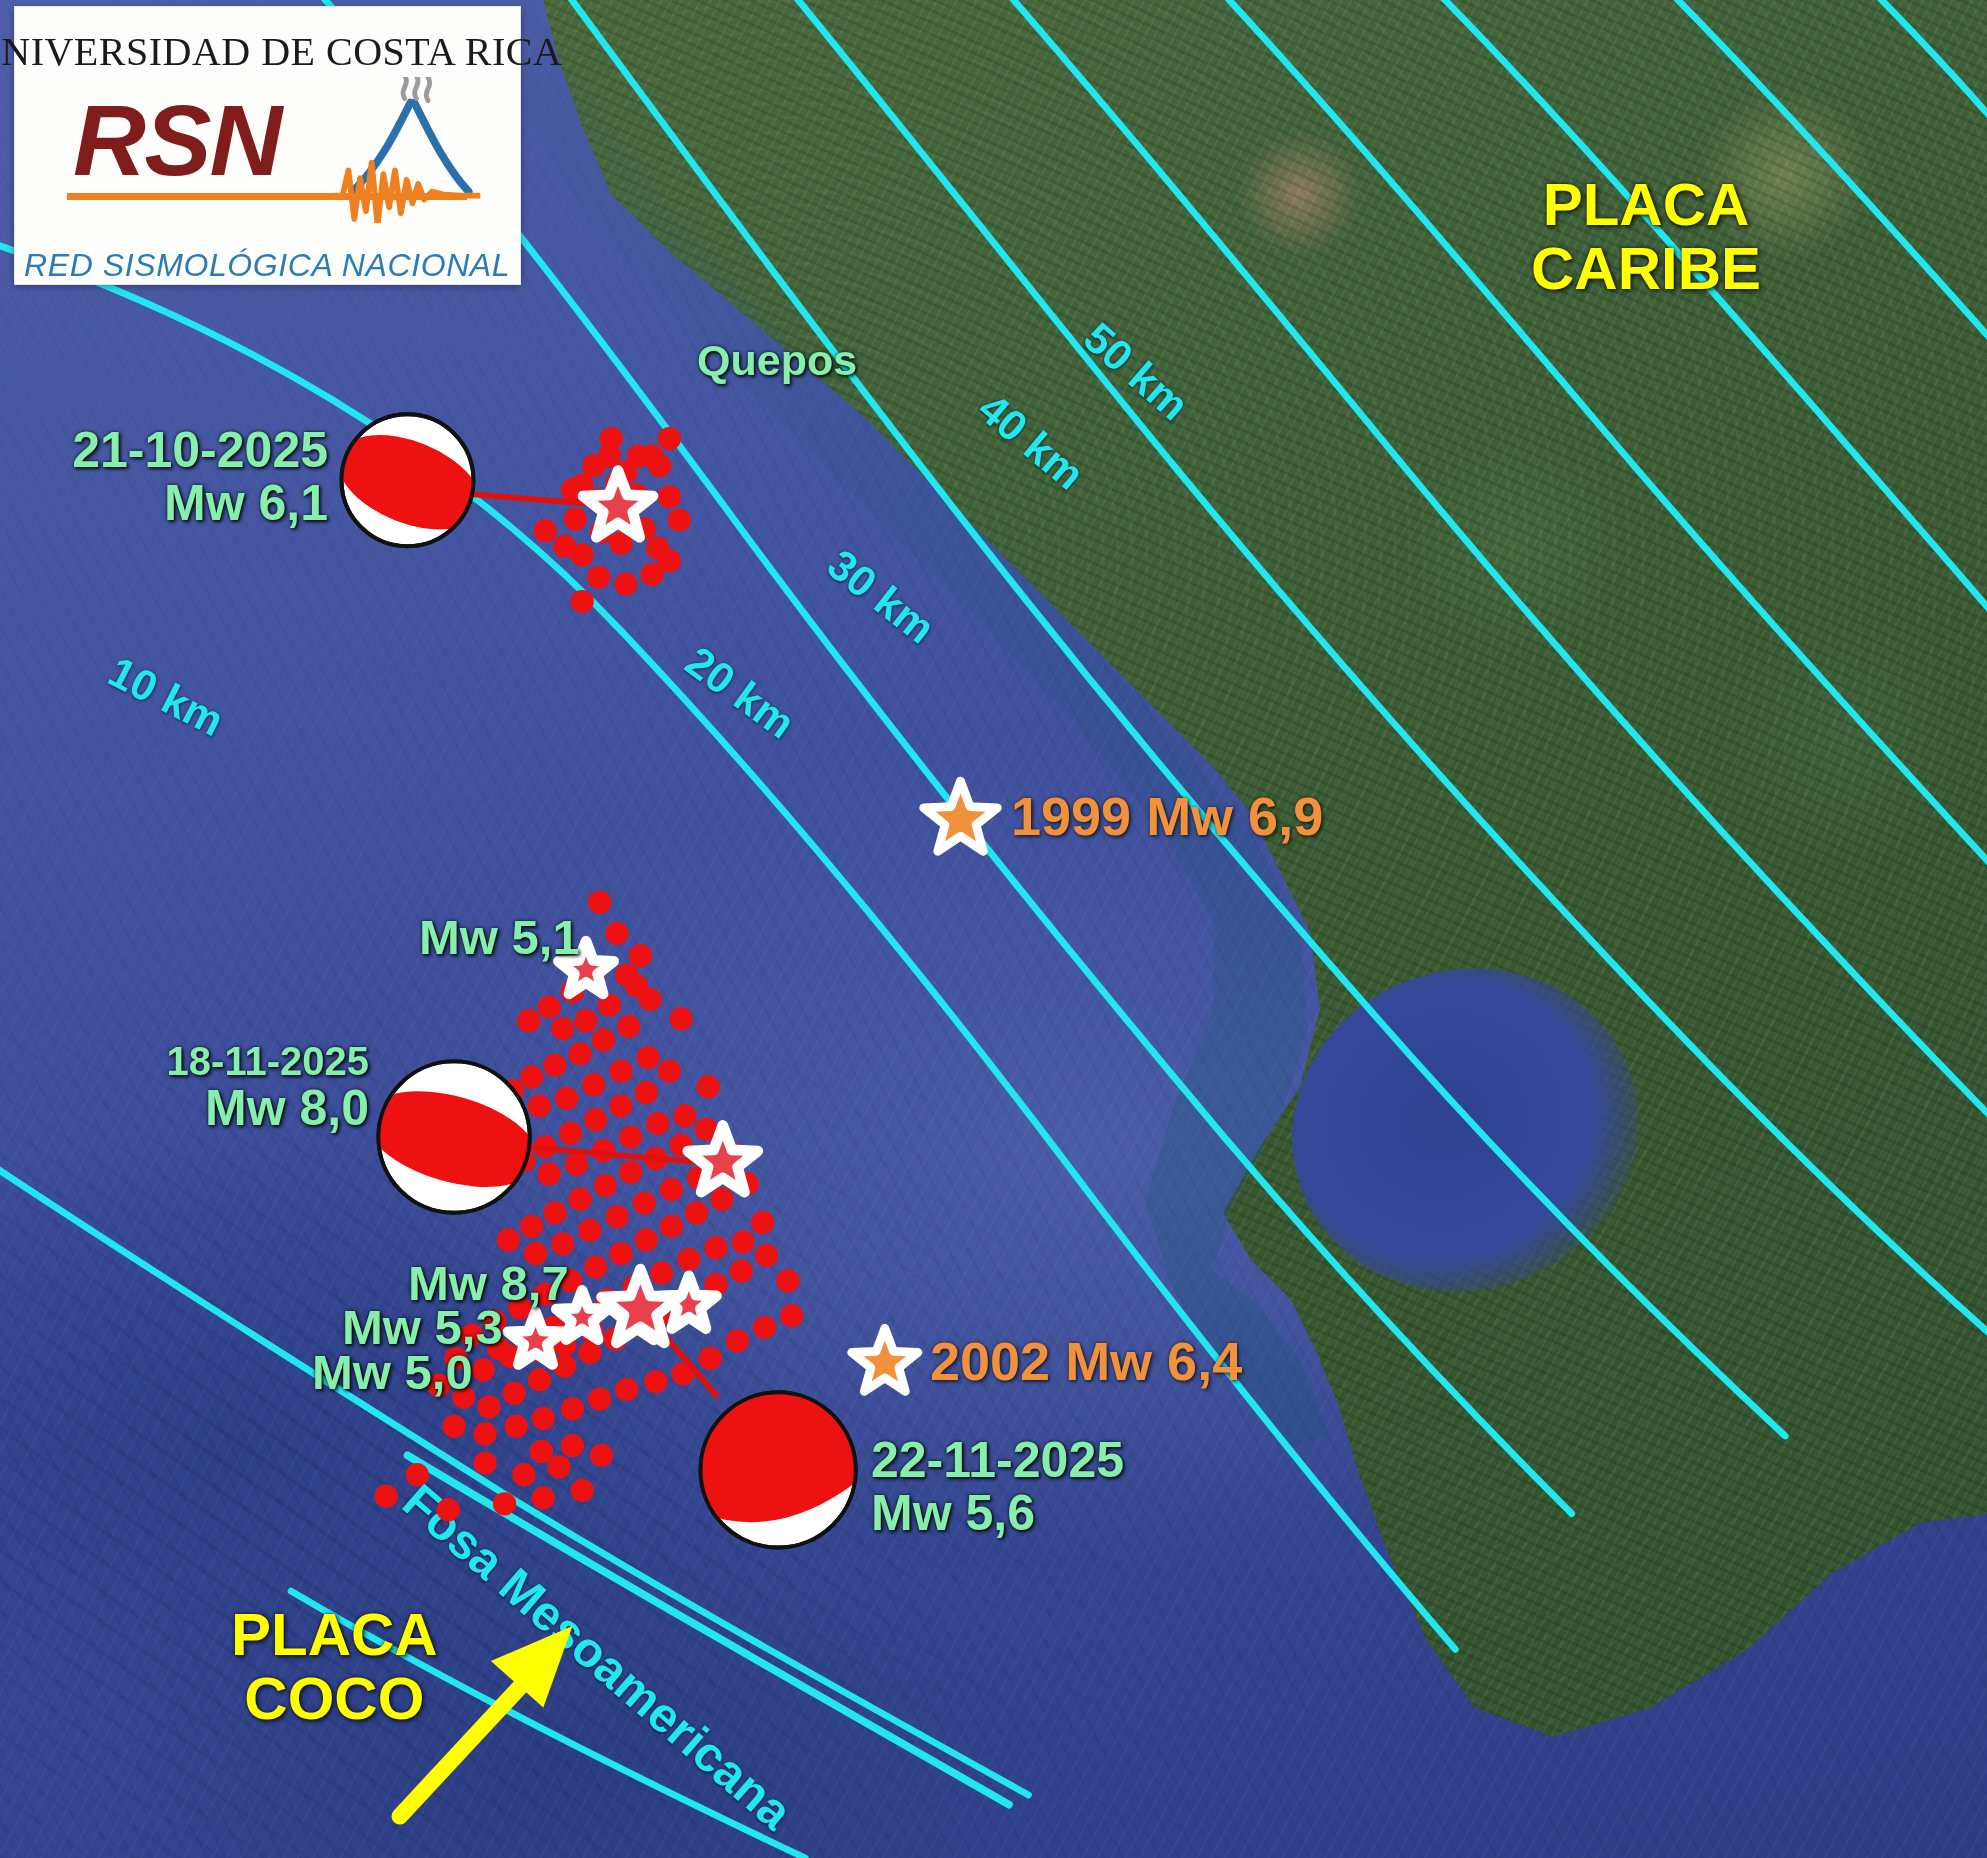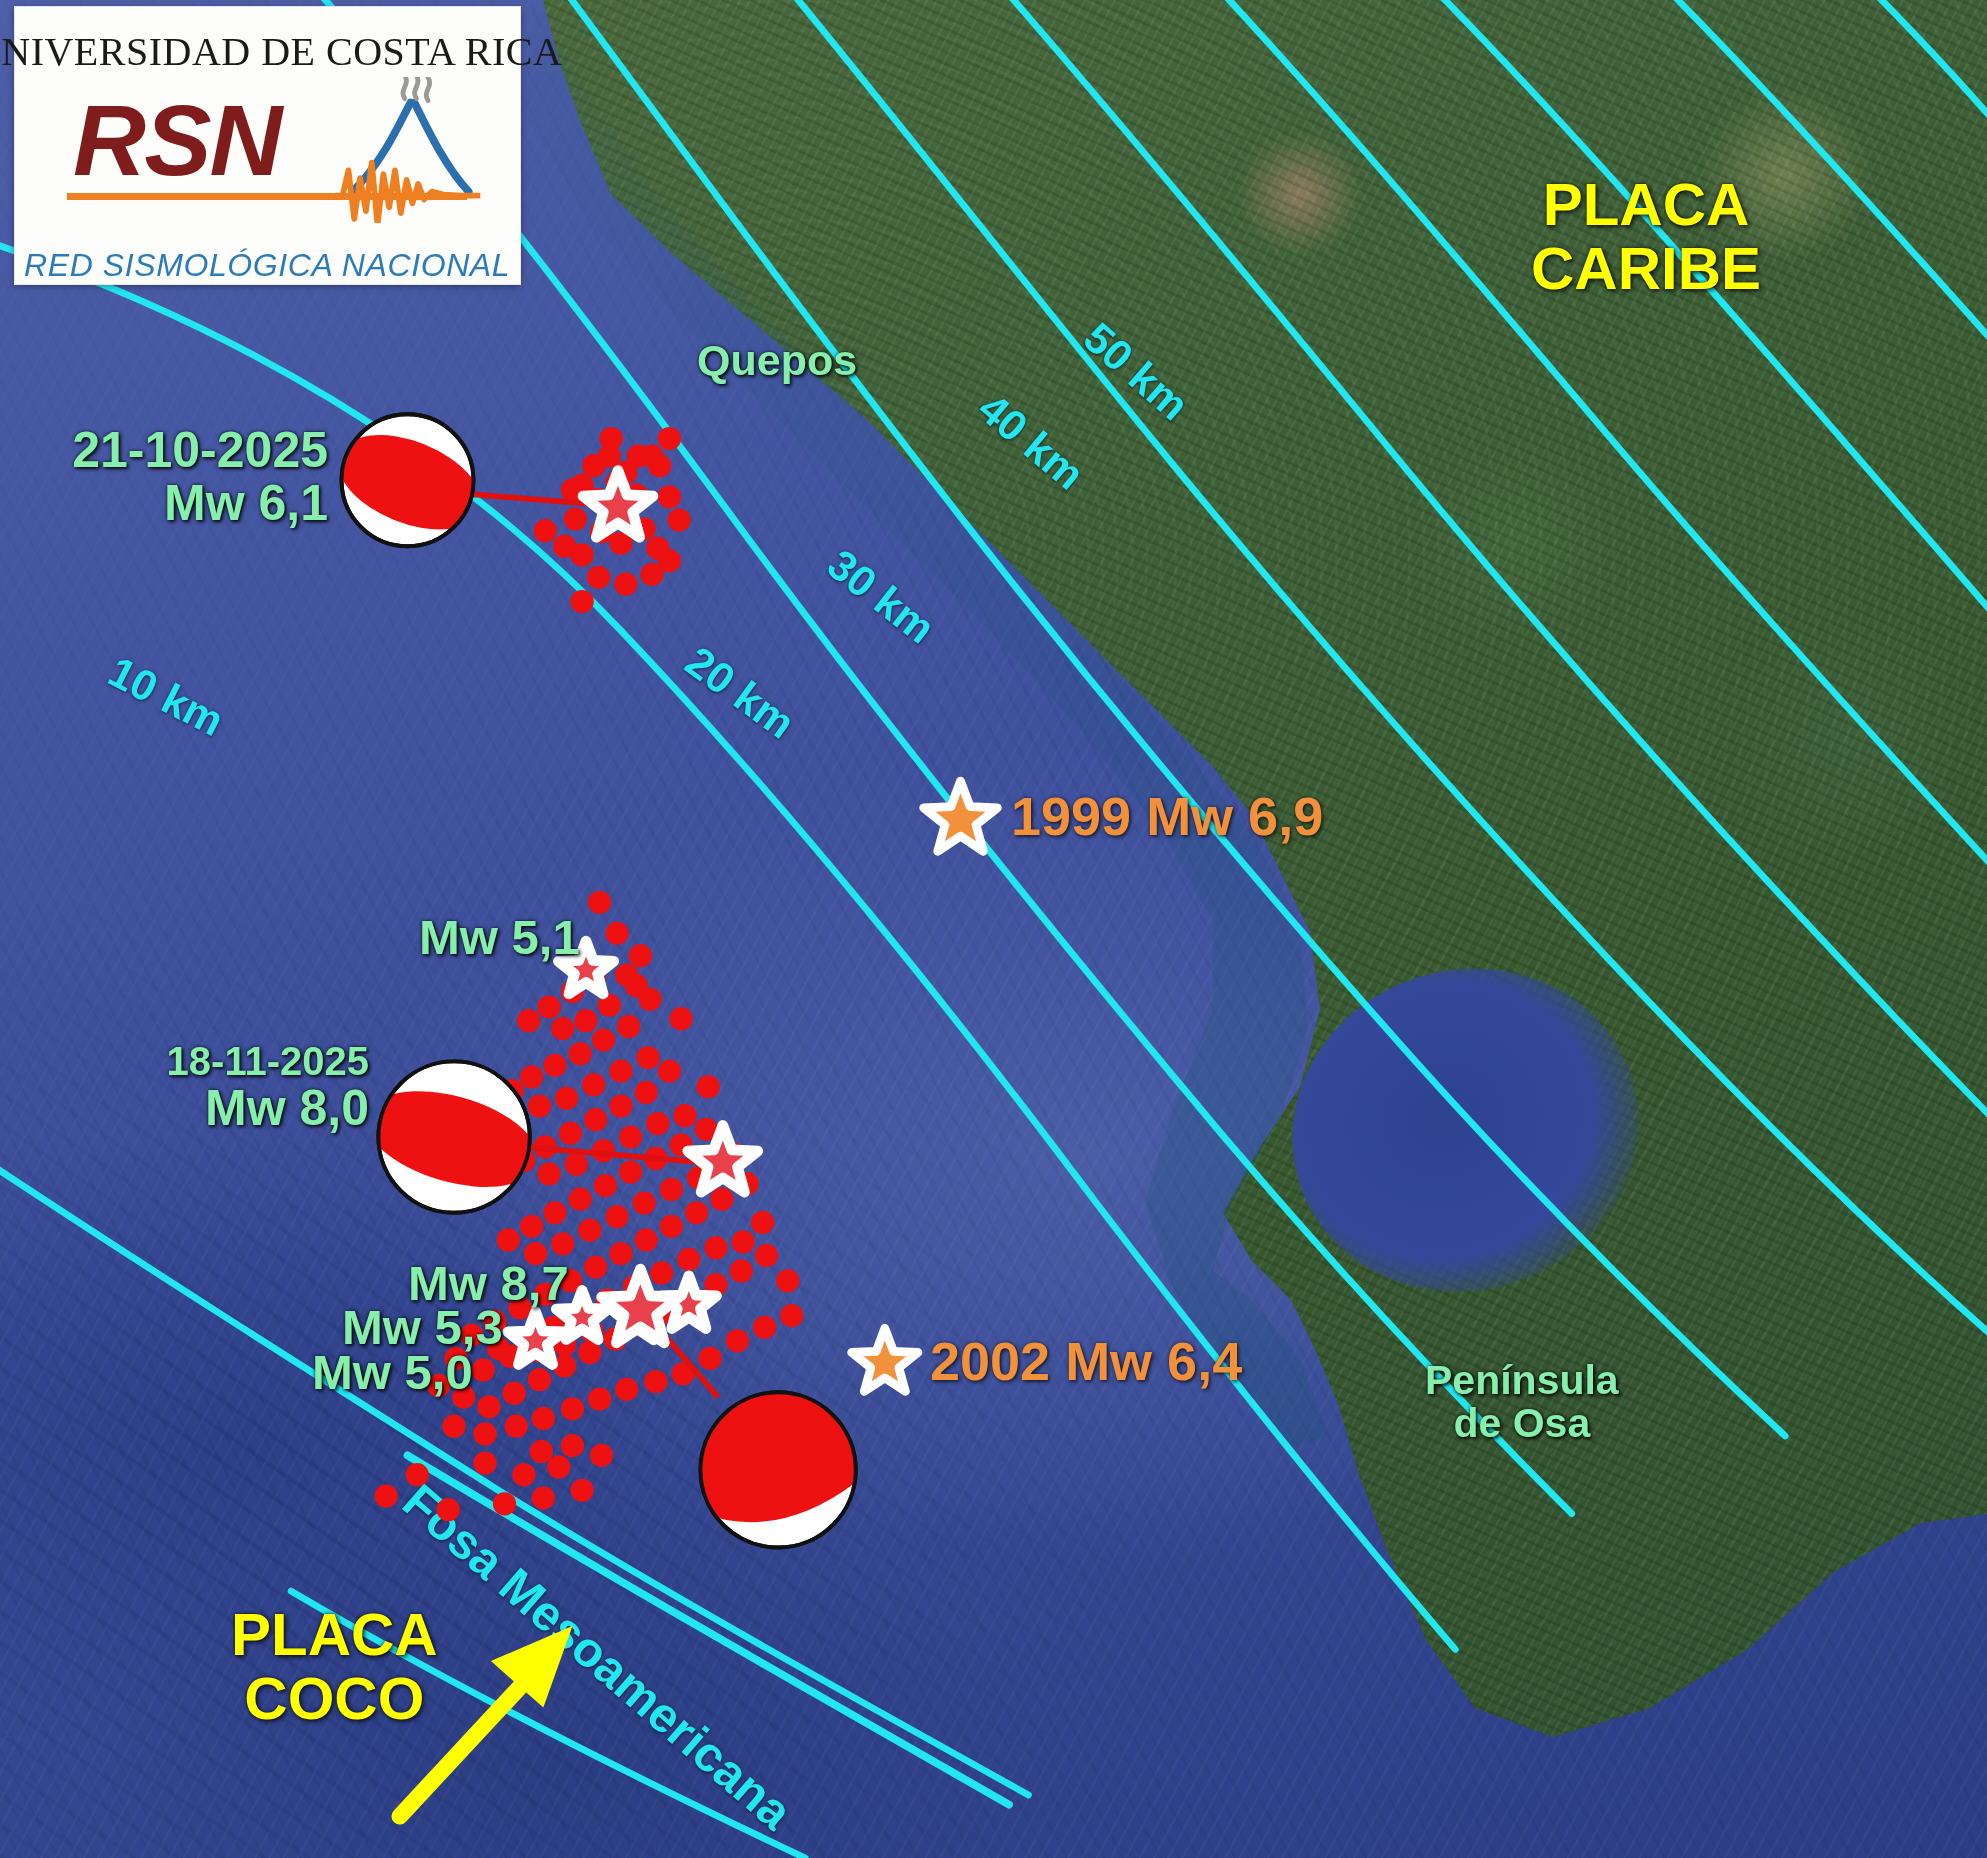--- a/index.html
+++ b/index.html
@@ -167,24 +167,20 @@
   </div>
 
   <svg class="ov" viewBox="0 0 2048 1915" width="1987" height="1858">
     <g>
       <line x1="412" y1="1872" x2="572" y2="1700" stroke="#ffff00" stroke-width="17" stroke-linecap="round"></line>
       <polygon points="590,1676 560,1760 506,1712" fill="#ffff00"></polygon>
     </g>
   </svg>
 
   <div class="lbl lbl-white" style="left:697px;top:338px;font-size:43px;">Quepos</div>
-  <div style="position:absolute;left:1425px;top:1359px;text-align:center;">
-    <div class="lbl lbl-white" style="position:static;font-size:41px;">Península</div>
-    <div class="lbl lbl-white" style="position:static;font-size:41px;">de Osa</div>
-  </div>
 
   <svg class="ov" id="epicenter-layer" viewBox="0 0 2048 1915" width="1987" height="1858">
       <g>
         <circle cx="630" cy="452" r="12" fill="#ee1111"></circle>
         <circle cx="658" cy="470" r="12" fill="#ee1111"></circle>
         <circle cx="645" cy="487" r="12" fill="#ee1111"></circle>
         <circle cx="680" cy="480" r="12" fill="#ee1111"></circle>
         <circle cx="600" cy="500" r="12" fill="#ee1111"></circle>
         <circle cx="616" cy="515" r="12" fill="#ee1111"></circle>
         <circle cx="593" cy="535" r="12" fill="#ee1111"></circle>
@@ -401,20 +397,24 @@
   <div style="position:absolute;left:37px;top:424px;text-align:right;width:291px;">
     <div class="lbl lbl-white" style="position:static;font-size:50px;">21-10-2025</div>
     <div class="lbl lbl-white" style="position:static;font-size:50px;">Mw 6,1</div>
   </div>
 
   <div style="position:absolute;left:58px;top:1040px;text-align:right;width:311px;">
     <div class="lbl lbl-white" style="position:static;font-size:40px;">18-11-2025</div>
     <div class="lbl lbl-white" style="position:static;font-size:50px;">Mw 8,0</div>
   </div>
 
+  <div style="position:absolute;left:871px;top:1434px;text-align:left;">
+    <div class="lbl lbl-white" style="position:static;font-size:50px;">22-11-2025</div>
+    <div class="lbl lbl-white" style="position:static;font-size:50px;">Mw 5,6</div>
+  </div>
 
   <div class="lbl lbl-white" style="left:419px;top:912px;font-size:49px;">Mw 5,1</div>
   <div class="lbl lbl-white" style="left:408px;top:1258px;font-size:49px;">Mw 8,7</div>
   <div class="lbl lbl-white" style="left:342px;top:1302px;font-size:49px;">Mw 5,3</div>
   <div class="lbl lbl-white" style="left:312px;top:1347px;font-size:49px;">Mw 5,0</div>
 
   <svg class="ov" id="historic-star-layer" viewBox="0 0 2048 1915" width="1987" height="1858">
       <path d="M 990.0,805.0 L 999.9,831.4 L 1028.0,832.6 L 1006.0,850.2 L 1013.5,877.4 L 990.0,861.8 L 966.5,877.4 L 974.0,850.2 L 952.0,832.6 L 980.1,831.4 Z" fill="#f2913c" stroke="#ffffff" stroke-width="9" stroke-linejoin="round"></path>
       <path d="M 912.0,1369.0 L 920.9,1392.8 L 946.2,1393.9 L 926.4,1409.7 L 933.2,1434.1 L 912.0,1420.1 L 890.8,1434.1 L 897.6,1409.7 L 877.8,1393.9 L 903.1,1392.8 Z" fill="#f2913c" stroke="#ffffff" stroke-width="9" stroke-linejoin="round"></path>
     </svg>

